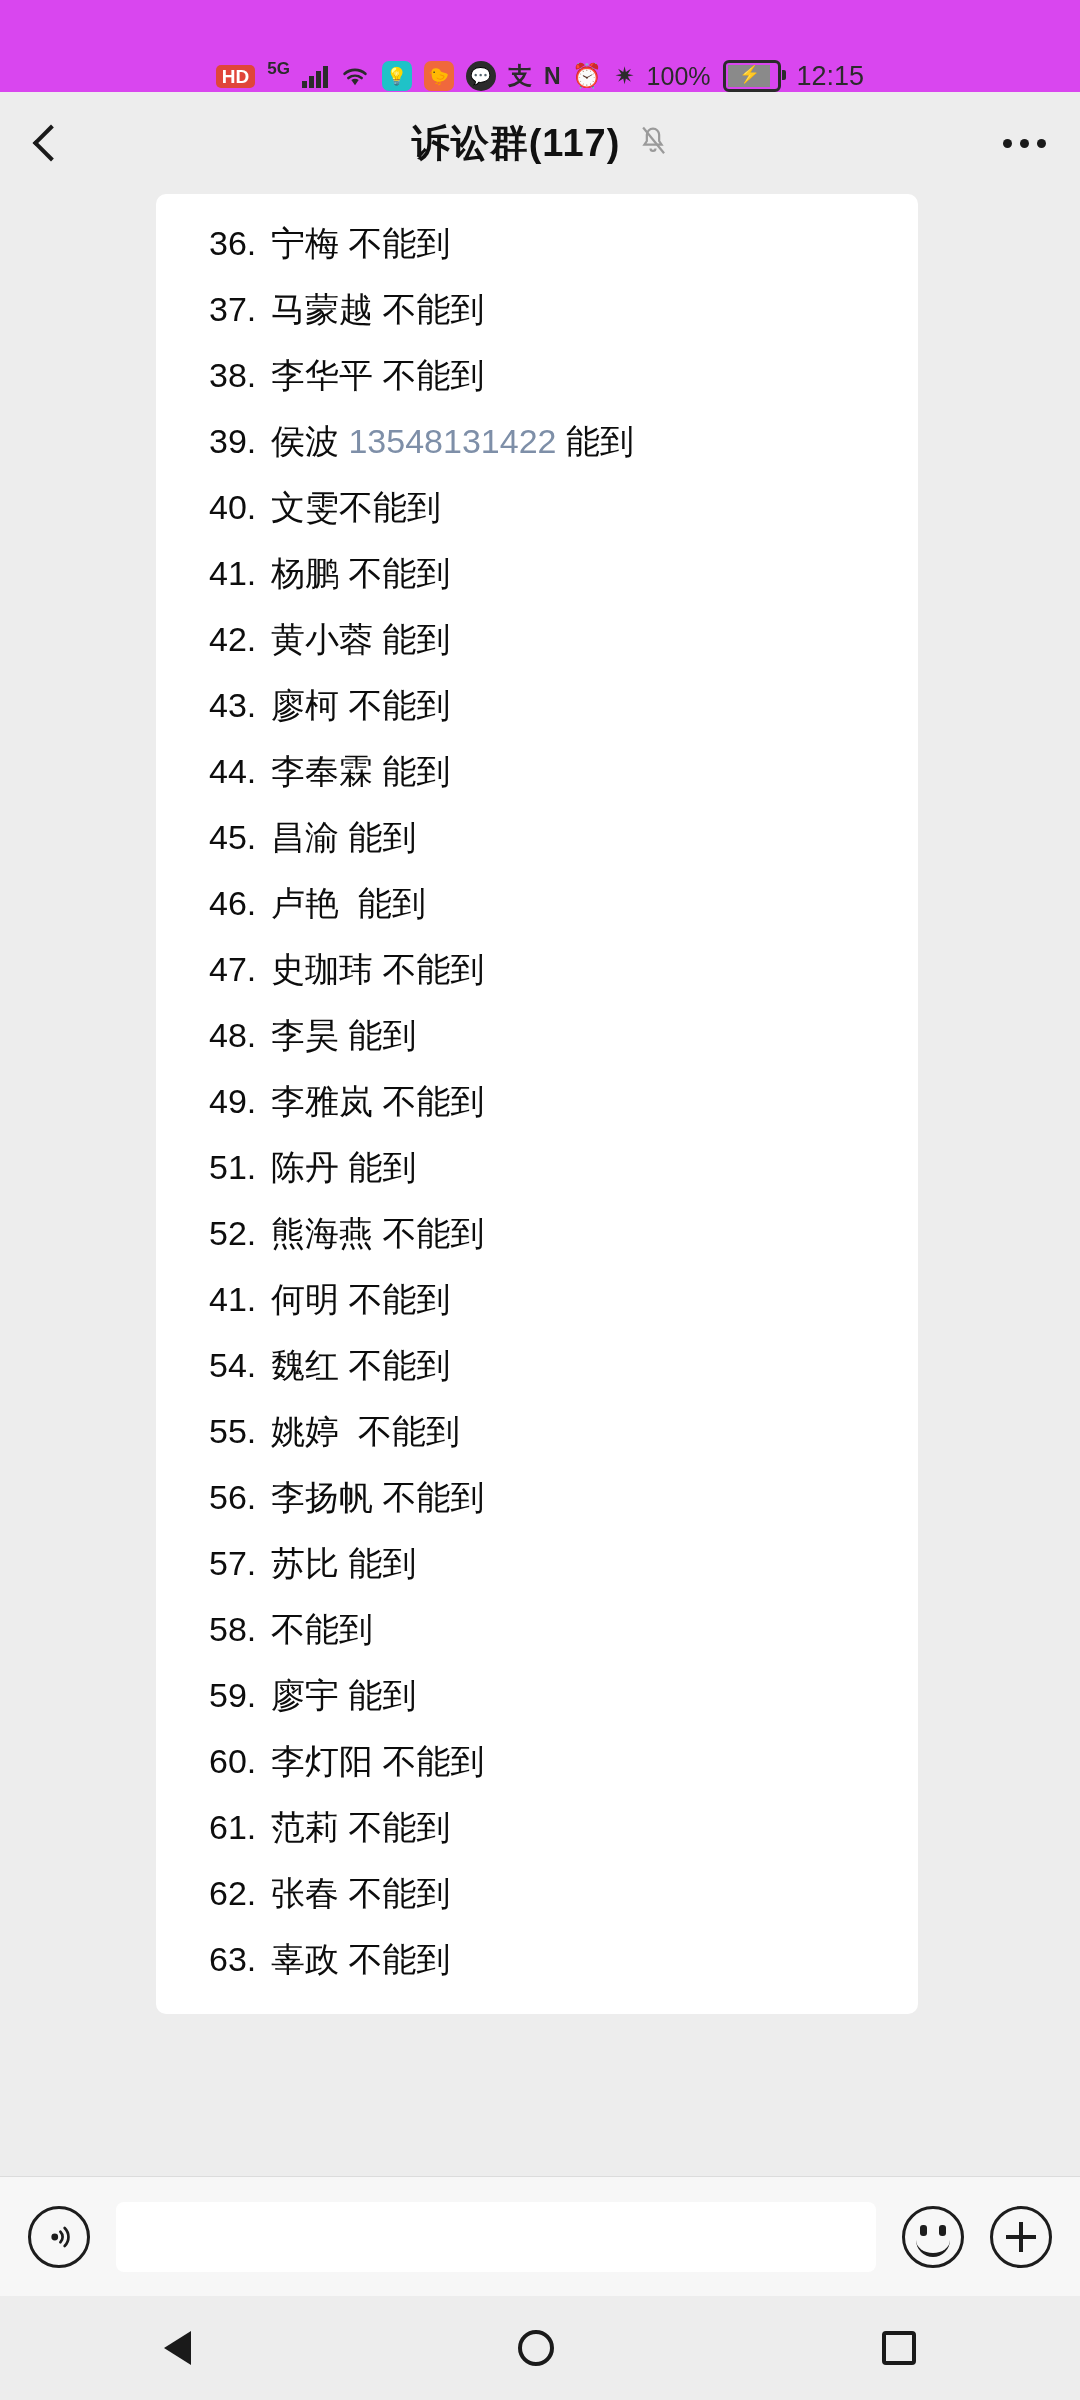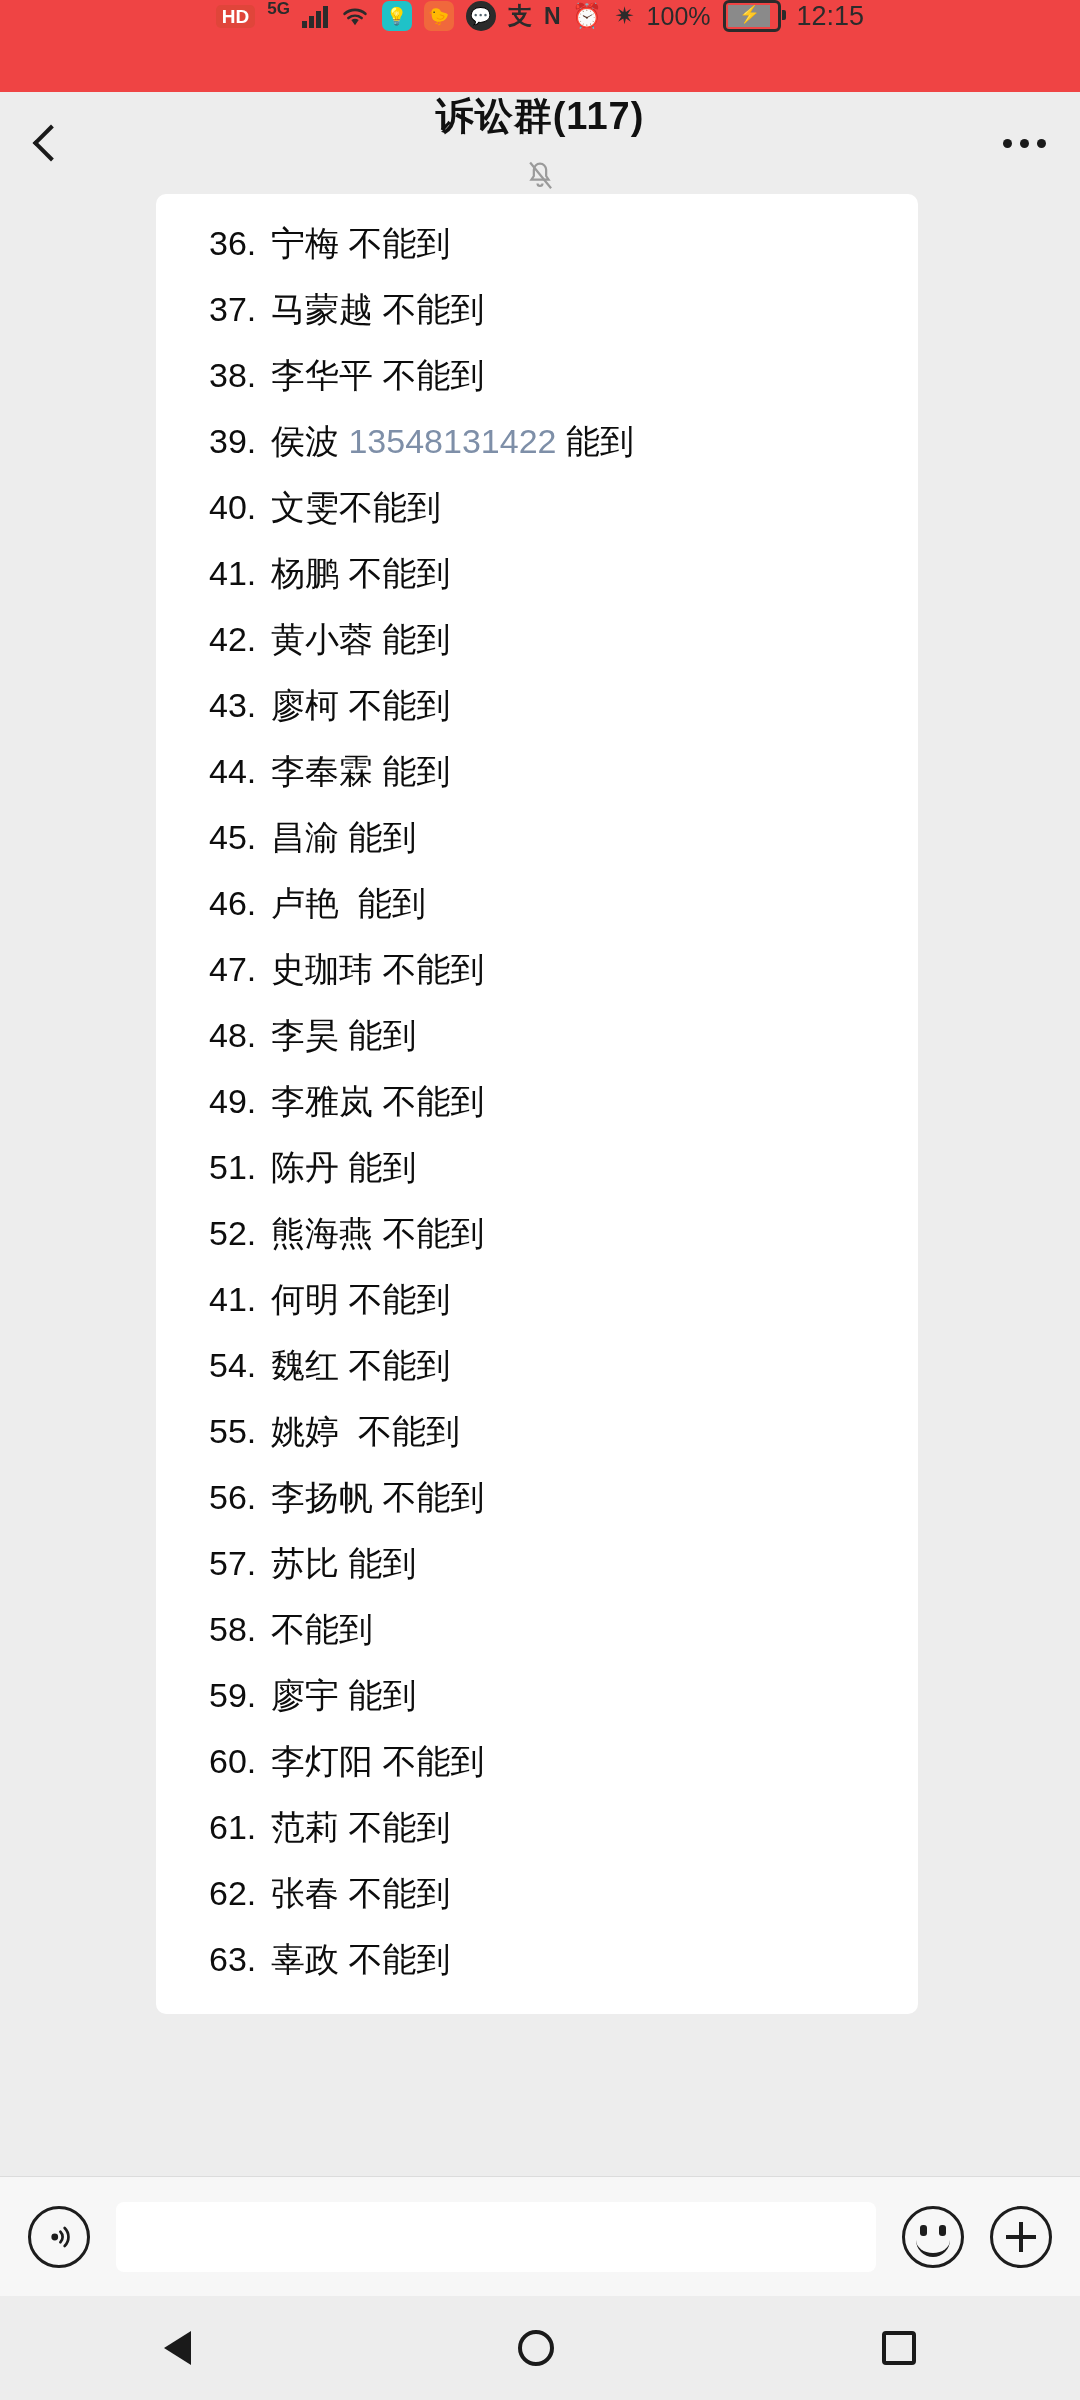--- a/index.html
+++ b/index.html
@@ -13,24 +13,24 @@
     font-family: "Liberation Sans", sans-serif;
     color: #111;
     overflow: hidden;
     position: relative;
   }
 
   
   .status-bar {
     height: 92px;
     display: flex;
-    align-items: flex-start;
+    align-items: flex-end;
     justify-content: center;
     gap: 10px;
-    background: #ef4444;
+    background: #d946ef;
     padding: 0 24px;
     box-sizing: border-box;
   }
   .status-right {
     display: flex;
     align-items: center;
     gap: 12px;
   }
   .status-icon {
     display: inline-flex;
@@ -120,21 +120,20 @@
     transform: rotate(45deg);
   }
   .title-center {
     position: absolute;
     left: 0; right: 0;
     display: flex;
     align-items: center;
     justify-content: center;
     gap: 18px;
     pointer-events: none;
-    flex-direction: column;
   }
   .chat-title {
     font-size: 38px;
     font-weight: bold;
     color: #111;
     letter-spacing: 1px;
   }
   .mute-icon { width: 30px; height: 32px; }
   .more-dots {
     margin-left: auto;

